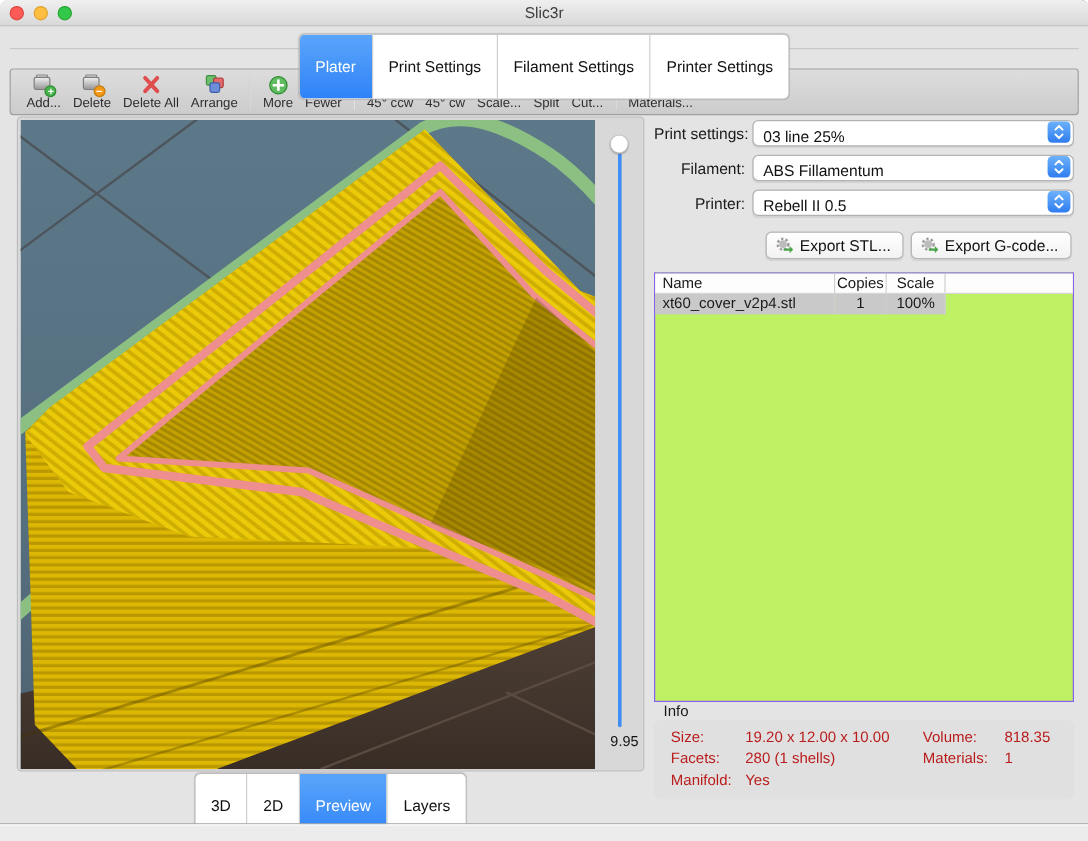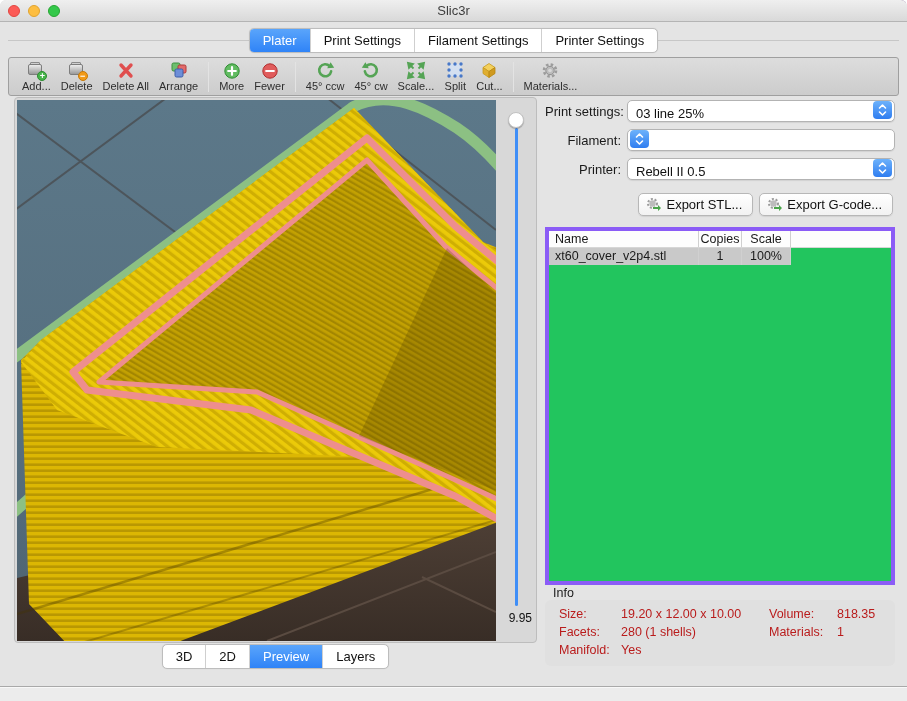--- a/index.html
+++ b/index.html
@@ -20,21 +20,21 @@
   .tl.red{left:8px;background:#fc5b57;border:1px solid #e14640;}
   .tl.yellow{left:28px;background:#fdbe41;border:1px solid #e0a32f;}
   .tl.green{left:48px;background:#34c84a;border:1px solid #27a532;}
   .win-title{position:absolute;left:0;right:0;top:3px;text-align:center;
     font-size:13px;color:#3e3e3e;}
   
   .tabline{position:absolute;left:8px;right:8px;top:40px;height:1px;background:#c7c7c7;}
   .tabbar{position:absolute;left:0;right:0;top:28px;display:flex;justify-content:center;z-index:3;}
   .seg{display:inline-flex;background:#fff;border:1px solid #bdbdbd;border-radius:5px;
     overflow:hidden;box-shadow:0 0 1px rgba(0,0,0,.12);}
-  .seg .sg{padding:3px 13px;font-size:13px;color:#111;border-right:1px solid #cfcfcf;
+  .seg .sg{padding:18px 13px;font-size:13px;color:#111;border-right:1px solid #cfcfcf;
     line-height:17px;white-space:nowrap;cursor:default;}
   .seg .sg:last-child{border-right:none;}
   .seg .sg.active{background:linear-gradient(#5aa5fb,#2f83f7);color:#fff;}
   
   .toolbar{position:absolute;left:8px;top:57px;width:891px;height:39px;
     background:linear-gradient(#dddddd,#cccccc);border:1px solid #9f9f9f;border-radius:3px;
     display:flex;align-items:center;padding:1px 8px;z-index:2;}
   .titem{display:flex;flex-direction:column;align-items:center;justify-content:center;
     padding:0 5px;min-width:32px;height:36px;}
   .titem .ticon{height:19px;display:flex;align-items:center;justify-content:center;}
@@ -68,22 +68,22 @@
   .combo{flex:1;height:22px;background:#fff;border:1px solid #b3b3b3;border-radius:5px;
     display:flex;align-items:flex-end;overflow:hidden;box-shadow:0 1px 1px rgba(0,0,0,.08);}
   .combo .cval{flex:1;font-size:13px;padding-left:8px;color:#111;white-space:nowrap;}
   .stepper{width:19px;height:18px;margin:2px;border-radius:4px;
     background:linear-gradient(#6db2fb,#2f7df0);display:flex;align-items:center;justify-content:center;}
   .export-row{position:absolute;left:0;right:2px;top:93px;display:flex;justify-content:flex-end;gap:6px;}
   .btn{height:23px;background:linear-gradient(#ffffff,#f2f2f2);border:1px solid #b7b7b7;border-radius:5px;
     display:flex;align-items:center;padding:0 10px 0 7px;font-size:13px;color:#111;gap:5px;
     box-shadow:0 1px 1px rgba(0,0,0,.08);}
   
-  .obj-table{position:absolute;left:0;top:127px;width:350px;height:358px;background:#22c55e;
-    border:4px solid #8b5cf6;font-size:12.5px;}
+  .obj-table{position:absolute;left:0;top:127px;width:350px;height:358px;background:#bef264;
+    border:1px solid #8b5cf6;font-size:12.5px;}
   .trow{display:flex;height:17px;line-height:17px;}
   .trow.head{border-bottom:1px solid #d6d6d6;background:#fdfdfd;}
   .tc{overflow:hidden;white-space:nowrap;}
   .tc.c-name{width:150px;padding-left:6px;border-right:1px solid #d0d0d0;}
   .tc.c-copies{width:43px;text-align:center;border-right:1px solid #d0d0d0;}
   .tc.c-scale{width:49px;text-align:center;border-right:1px solid #d0d0d0;}
   .tc.c-fill{flex:1;}
   .trow.sel .tc.c-name,.trow.sel .tc.c-copies,.trow.sel .tc.c-scale{background:#c9c9c9;}
   
   .info-label{position:absolute;left:8px;top:486px;font-size:12.5px;color:#1a1a1a;}
@@ -334,20 +334,21 @@
         <span class="stepper">
           <svg width="11" height="14" viewBox="0 0 11 14">
               <path d="M2.5 5 L5.5 2 L8.5 5 M2.5 9 L5.5 12 L8.5 9" stroke="#fff" stroke-width="1.6" fill="none" stroke-linecap="round" stroke-linejoin="round"></path>
             </svg>
         </span>
       </div>
     </div>
     <div class="crow">
       <span class="clabel">Filament:</span>
       <div class="combo">
+        <span class="cval">ABS Fillamentum</span>
         <span class="stepper">
           <svg width="11" height="14" viewBox="0 0 11 14">
               <path d="M2.5 5 L5.5 2 L8.5 5 M2.5 9 L5.5 12 L8.5 9" stroke="#fff" stroke-width="1.6" fill="none" stroke-linecap="round" stroke-linejoin="round"></path>
             </svg>
         </span>
       </div>
     </div>
     <div class="crow">
       <span class="clabel">Printer:</span>
       <div class="combo">

